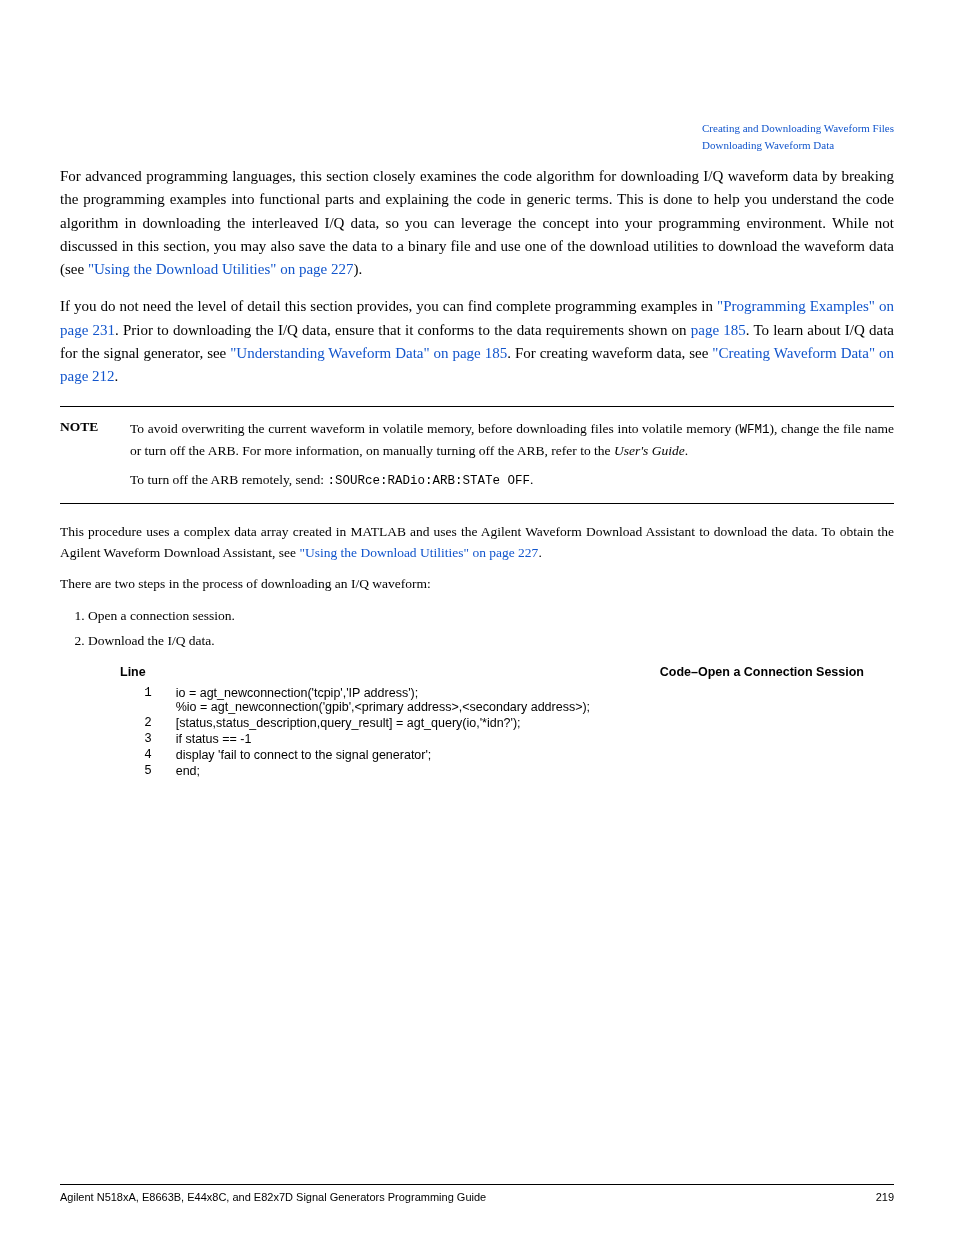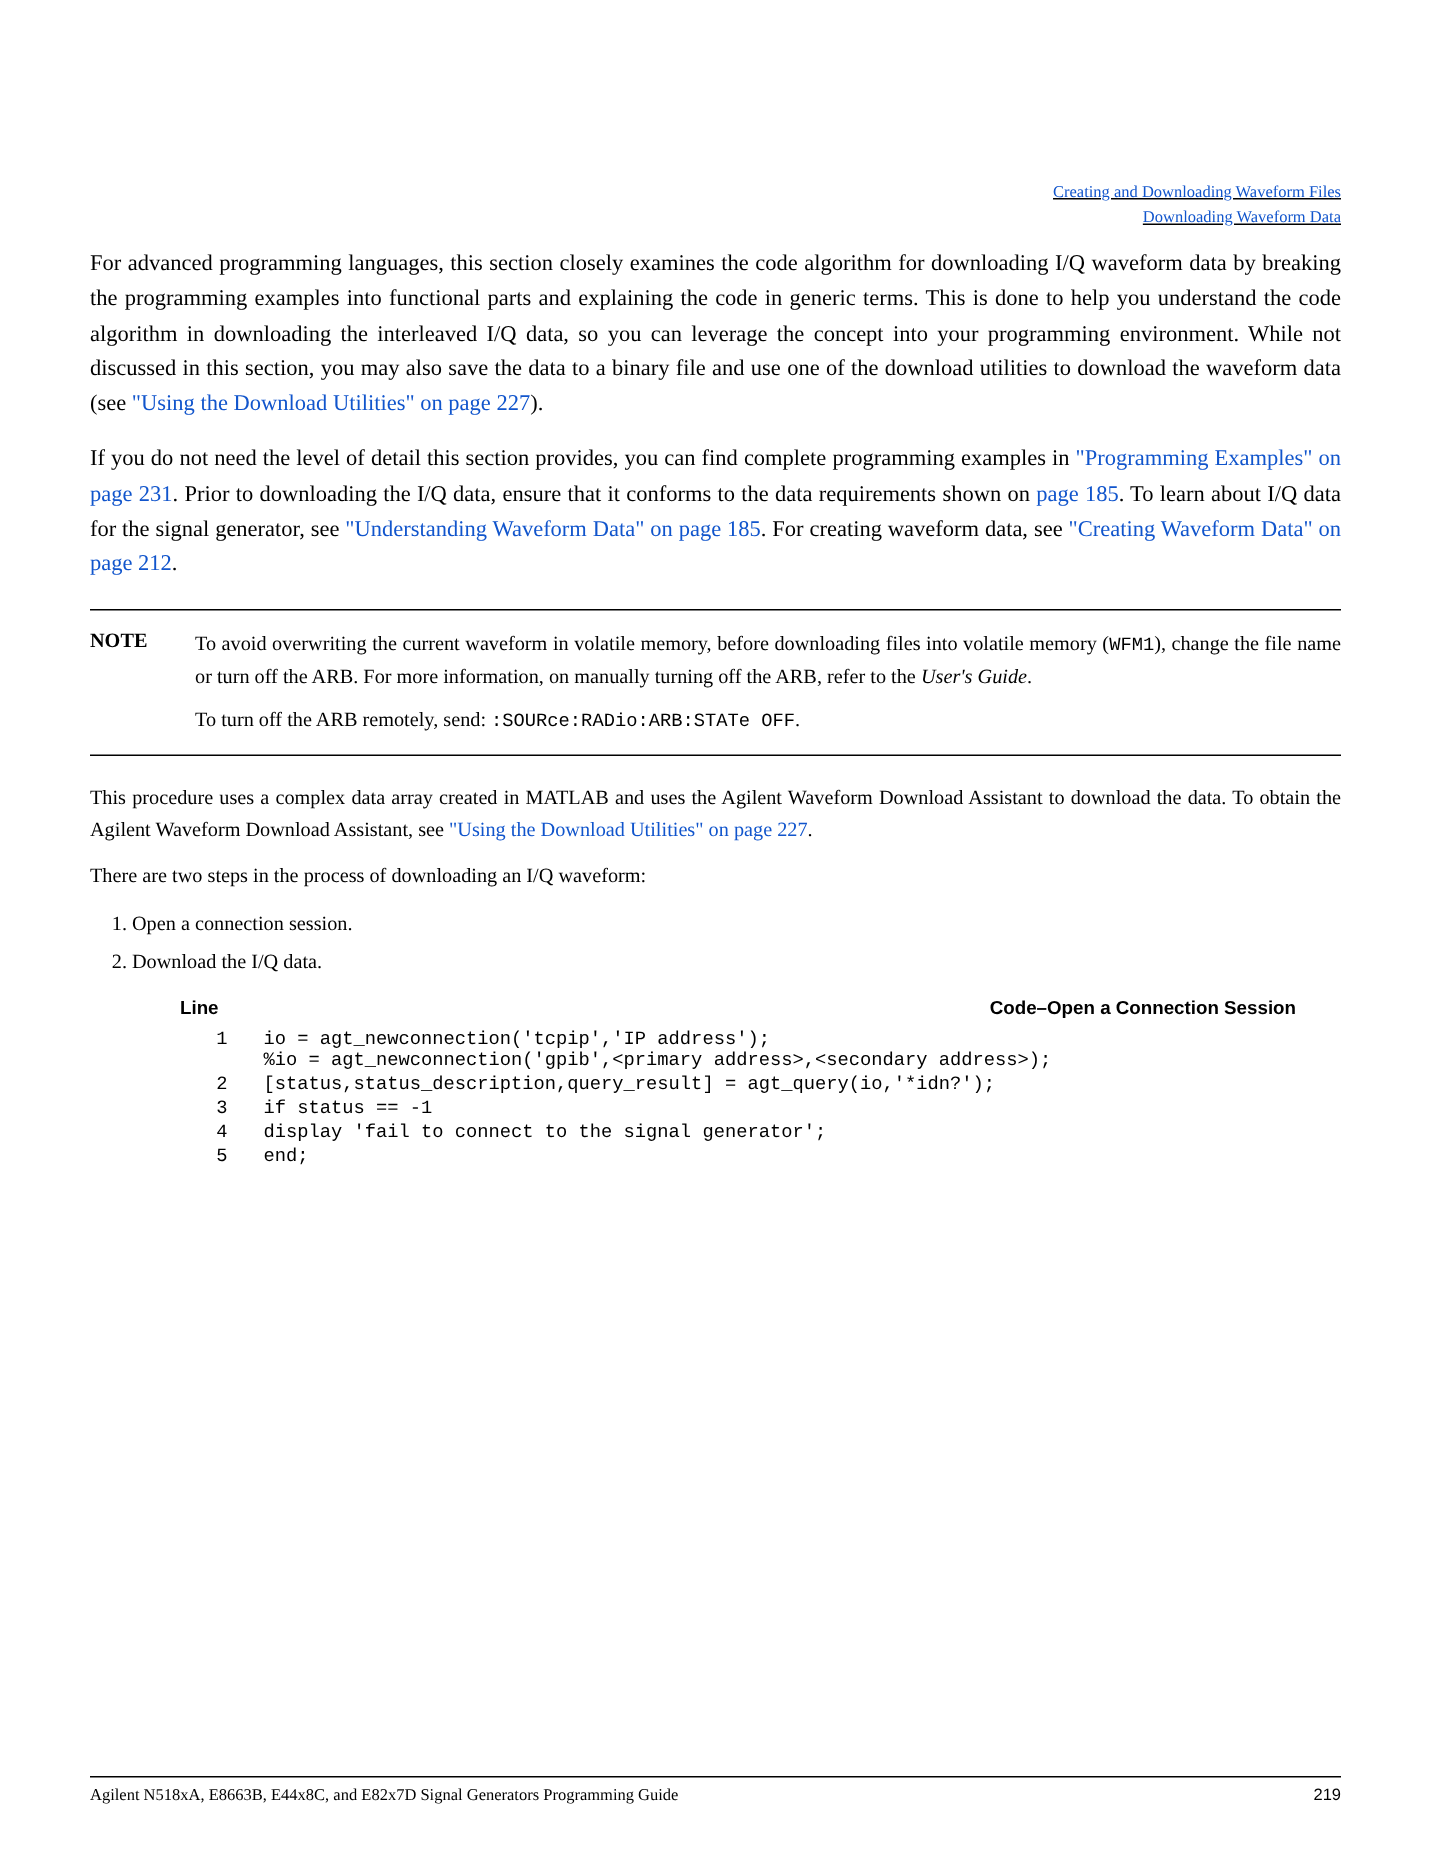--- a/index.html
+++ b/index.html
@@ -15,23 +15,22 @@
     .page {
       width: 954px;
       min-height: 1235px;
       padding: 0;
       position: relative;
     }
     .header-breadcrumb {
       position: absolute;
       top: 120px;
       right: 60px;
-      text-align: right;
+      text-align: left;
       font-size: 11px;
-      text-decoration: underline;
     }
     .header-breadcrumb a, .header-breadcrumb span.link {
       color: #1155cc;
       text-decoration: none;
       display: block;
       line-height: 1.5;
     }
     .content {
       margin: 0 60px;
       padding-top: 165px;
@@ -124,36 +123,36 @@
       white-space: nowrap;
     }
     .code-table tbody tr td.line-num {
       font-family: "Courier New", Courier, monospace;
       text-align: right;
       padding-right: 24px;
       min-width: 38px;
       width: 38px;
     }
     .code-table tbody tr td.code-cell {
-      font-family: Liberation Mono, monospace;
+      font-family: Liberation Sans, sans-serif;
     }
     .footer-bar {
       position: absolute;
       bottom: 32px;
       left: 60px;
       right: 60px;
       display: flex;
       justify-content: space-between;
       align-items: flex-end;
       border-top: 1px solid #000;
       padding-top: 6px;
     }
     .footer-left {
       font-size: 11px;
-      font-family: Liberation Serif, serif;
+      font-family: Liberation Sans, sans-serif;
       color: #000;
     }
     .footer-right {
       font-size: 11px;
       font-family: Arial, sans-serif;
       color: #000;
     }
     .note-second {
       margin-top: 8px;
       font-size: 13.5px;

